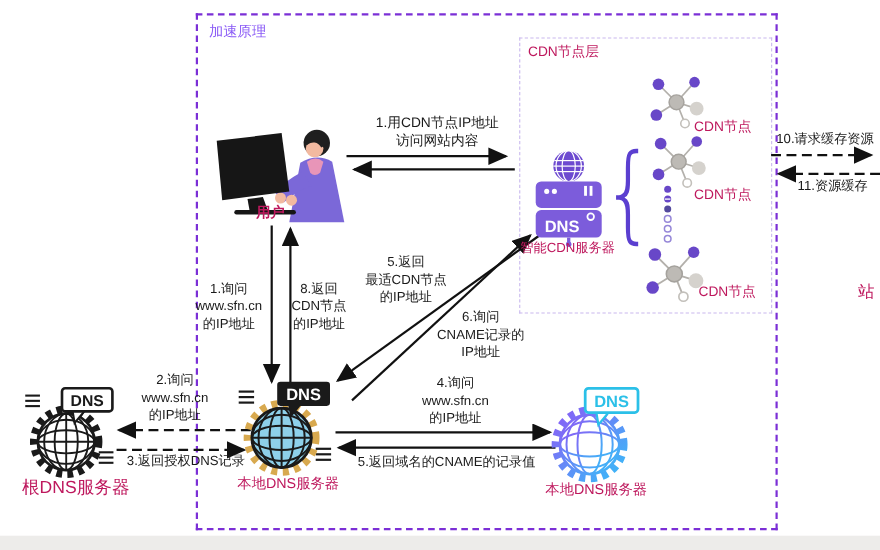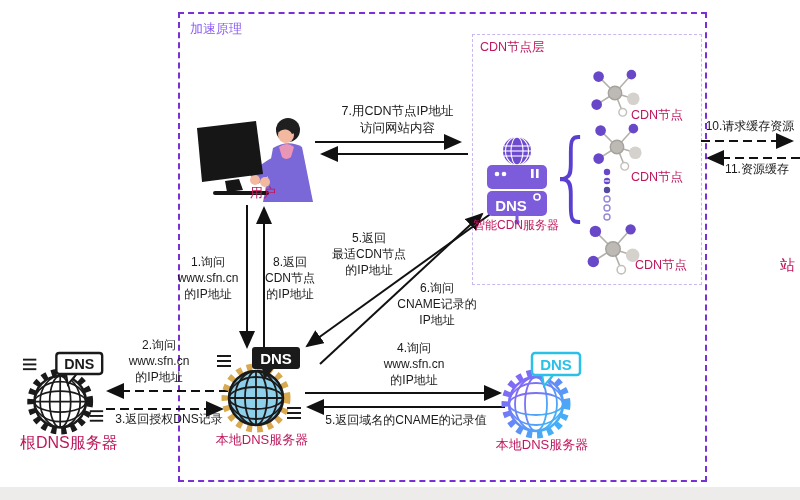--- a/index.html
+++ b/index.html
@@ -56,21 +56,21 @@
     <path d="M83,17 a12 12 0 0 1 23,2 l-7,3 a8 8 0 0 0 -13,-2 z" fill="#1f1f1f"></path>
     <path d="M80,36 Q95,27 109,35 L120,90 L70,90 Z" fill="#7b68d8"></path>
     <path d="M86,35 q8,-6 15,0 l-3,10 q-5,4 -9,0 Z" fill="#e895b8"></path>
     <path d="M82,44 Q64,54 57,63 L65,72 Q77,61 90,57 Z" fill="#7b68d8"></path>
     <circle cx="62" cy="68" r="5" fill="#f2b9a0"></circle>
     <circle cx="72" cy="70" r="5" fill="#f2b9a0"></circle>
     <polygon points="4,16 63,9 70,62 9,70" fill="#161616"></polygon>
     <polygon points="32,69 46,67 50,78 34,80" fill="#161616"></polygon>
     <rect x="20" y="79" width="56" height="4" rx="2" fill="#161616"></rect>
   </svg>
-  <div class="cap" style="left:233px;top:184px;width:60px;text-align:center;font-size:13px;">用户</div>
+  <div class="cap" style="left:233px;top:184px;width:60px;text-align:left;font-size:13px;font-weight:bold;">用户</div>
 
   <svg style="position:absolute;left:484px;top:136px;" width="66" height="88" viewBox="0 0 66 88">
     <circle cx="33" cy="15" r="14" fill="#6d4ad0"></circle>
     <g stroke="#fff" stroke-width="1.1" fill="none">
       <ellipse cx="33" cy="15" rx="6" ry="14"></ellipse>
       <ellipse cx="33" cy="15" rx="11.5" ry="14"></ellipse>
       <line x1="20" y1="10" x2="46" y2="10"></line>
       <line x1="19" y1="15" x2="47" y2="15"></line>
       <line x1="20" y1="20" x2="46" y2="20"></line>
     </g>
@@ -226,21 +226,21 @@
         <line x1="42" y1="25" x2="42" y2="79"></line>
     </g>
     <polygon points="48,22 60,22 50,34" fill="#ffffff" stroke="#2bc0e8" stroke-width="2"></polygon>
     <rect x="38" y="1" width="48" height="22" rx="3" fill="#ffffff" stroke="#2bc0e8" stroke-width="2.5"></rect>
     <text x="62" y="18" text-anchor="middle" font-size="15" font-weight="bold" fill="#2bc0e8">DNS</text>
   </svg>
   <div class="cap" style="left:492px;top:436px;width:100px;text-align:center;font-size:13px;">本地DNS服务器</div>
 
   <div class="cap" style="left:780px;top:256px;font-size:15px;">站</div>
 
-  <div class="lbl" style="left:325px;top:103px;width:145px;font-size:12.5px;">7.用CDN节点IP地址
+  <div class="lbl" style="left:325px;top:103px;width:145px;font-size:12.5px;">1.用CDN节点IP地址
 访问网站内容</div>
   <div class="lbl" style="left:172px;top:255px;width:72px;">1.询问
 www.sfn.cn
 的IP地址</div>
   <div class="lbl" style="left:254px;top:255px;width:72px;">8.返回
 CDN节点
 的IP地址</div>
   <div class="lbl" style="left:314px;top:231px;width:110px;">5.返回
 最适CDN节点
 的IP地址</div>

